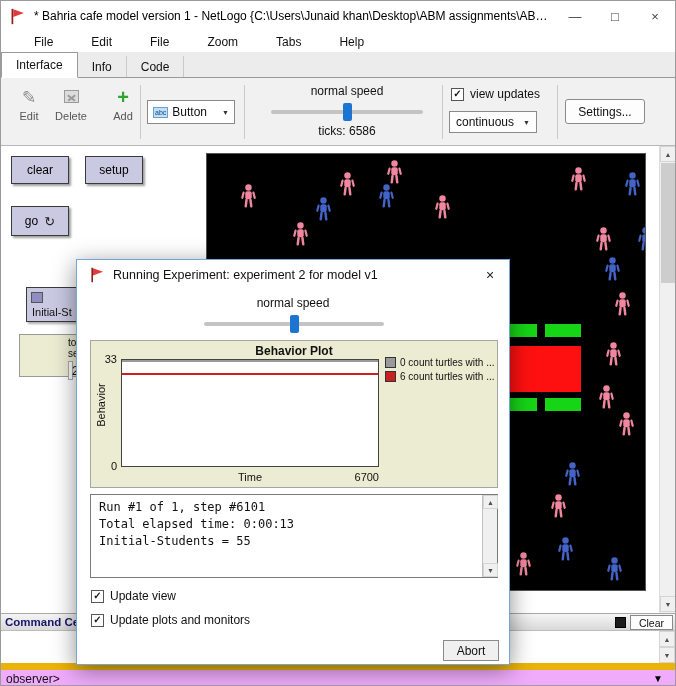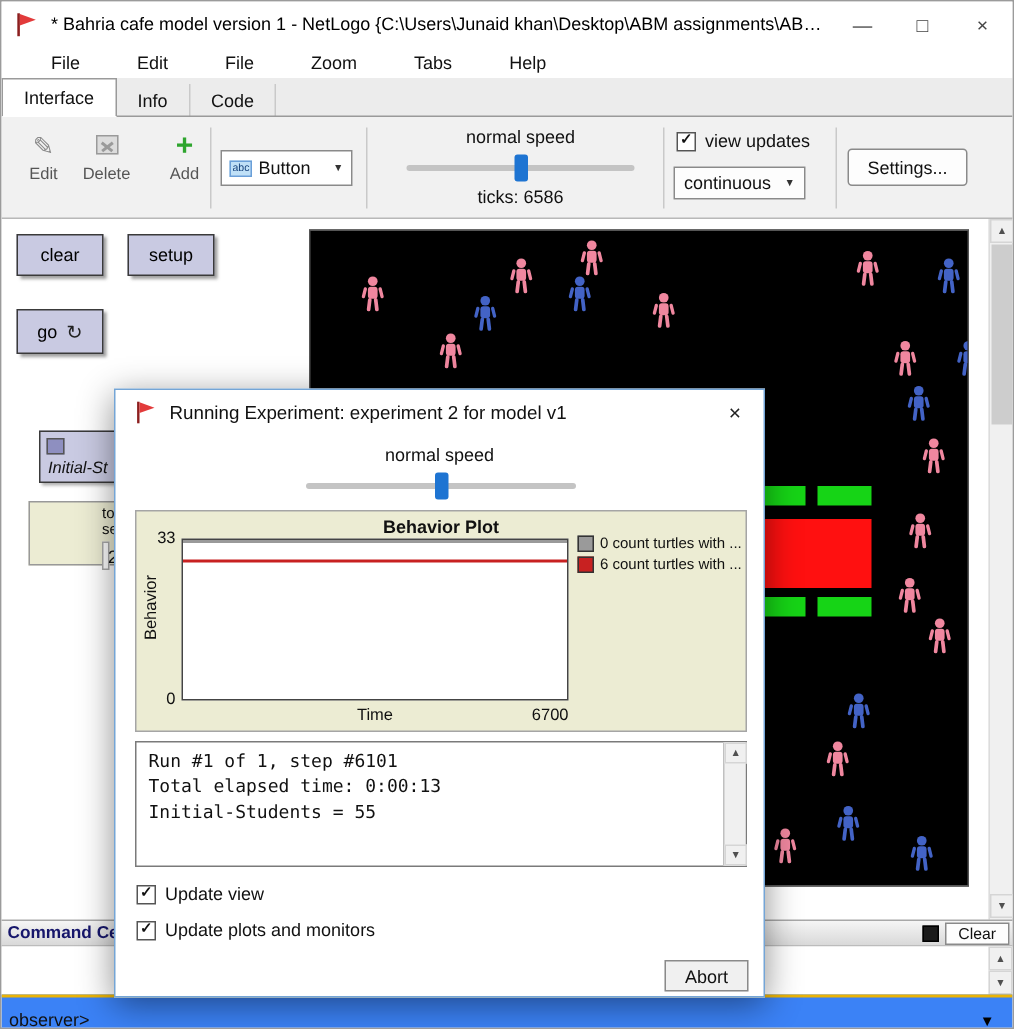--- a/index.html
+++ b/index.html
@@ -50,41 +50,41 @@
 
 
 .workspace{position:absolute;left:0;top:145px;width:660px;height:467px;background:#fff;overflow:hidden;}
 .nl-button{position:absolute;background:#c9cae2;border:1px solid #3a3a3a;box-shadow:2px 2px 2px rgba(80,80,80,0.55);display:flex;align-items:center;justify-content:center;font-size:12px;color:#000;}
 .btn-clear{left:10px;top:10px;width:58px;height:28px;}
 .btn-setup{left:84px;top:10px;width:58px;height:28px;}
 .btn-go{left:10px;top:60px;width:58px;height:30px;}
 .forever-icon{font-size:13px;margin-left:6px;color:#222;}
 .initial-slider{position:absolute;left:25px;top:141px;width:100px;height:35px;background:#c9cae2;border:1px solid #3a3a3a;box-shadow:2px 2px 2px rgba(80,80,80,0.45);}
 .sl-handle{position:absolute;left:4px;top:4px;width:12px;height:11px;background:#8e8fc0;border:1px solid #555;}
-.sl-label{position:absolute;left:5px;bottom:3px;font-size:11px;white-space:nowrap;font-style:italic;}
+.sl-label{position:absolute;left:5px;bottom:3px;font-size:11px;white-space:nowrap;}
 .monitor{position:absolute;left:18px;top:188px;width:58px;height:43px;background:#ececd3;border:1px solid #999;padding-left:44px;}
 .monitor-label{font-size:10px;margin:2px 0 0 4px;}
 .monitor-value{margin:2px 4px 8px 4px;height:19px;background:#fff;border:1px solid #aaa;font-size:12px;display:flex;align-items:center;padding-left:3px;}
 #world{position:absolute;left:205px;top:7px;width:440px;height:438px;background:#000;border:1px solid #555;overflow:hidden;}
 .furniture{position:absolute;}
 .turtle{position:absolute;width:17px;height:24px;pointer-events:none;}
 
 
 .v-scroll{position:absolute;right:0;top:145px;width:16px;height:467px;background:#f0f0f0;border-left:1px solid #dcdcdc;}
 .scroll-arrow{position:absolute;left:0;width:16px;height:16px;display:flex;align-items:center;justify-content:center;font-size:7px;color:#505050;background:#f0f0f0;border:1px solid #d5d5d5;}
 .v-thumb{position:absolute;left:1px;top:17px;width:14px;height:120px;background:#cdcdcd;}
 
 
 .cc-bar{position:absolute;left:0;top:612px;width:100%;height:18px;background:linear-gradient(#f5f5f5,#d9d9d9);border-top:1px solid #a8a8a8;border-bottom:1px solid #bcbcbc;display:flex;align-items:center;}
 .cc-title{font-weight:bold;font-size:11.5px;color:#16166b;margin-left:4px;white-space:nowrap;}
 .cc-right{position:absolute;right:2px;top:1px;display:flex;align-items:center;gap:4px;height:15px;}
 .cc-icon{width:11px;height:11px;background:#1b1b1b;border:1px solid #000;flex:none;}
 .cc-clear{height:15px;background:#fdfdfd;border:1px solid #8a8a8a;font-size:10.5px;display:flex;align-items:center;padding:0 8px;}
 .cc-out{position:absolute;left:0;top:630px;width:100%;height:32px;background:#fff;}
-.obs-line{position:absolute;left:0;top:662px;width:100%;height:24px;background:#3b82f6;border-top:2px solid #eab308;display:flex;align-items:flex-end;}
+.obs-line{position:absolute;left:0;top:662px;width:100%;height:24px;background:#f0abfc;border-top:7px solid #eab308;display:flex;align-items:center;}
 .obs-prompt{margin-left:5px;font-size:12px;}
 .obs-arrow{position:absolute;right:12px;font-size:10px;color:#000;}
 
 
 .dialog{position:absolute;left:75px;top:258px;width:434px;height:406px;background:#fff;border:1px solid #74a5d6;box-shadow:0 5px 22px rgba(0,0,0,0.45);z-index:20;}
 .dlg-title{position:absolute;left:0;top:0;width:100%;height:30px;display:flex;align-items:center;}
 .dlg-title .flag-icon{margin-left:12px;}
 .dlg-title-text{margin-left:8px;font-size:12.5px;white-space:nowrap;overflow:hidden;}
 .dlg-close{position:absolute;right:0;top:0;width:38px;height:30px;display:flex;align-items:center;justify-content:center;font-size:14px;color:#222;}
 .dlg-speed-label{position:absolute;top:36px;left:0;width:100%;text-align:center;font-size:12px;}

